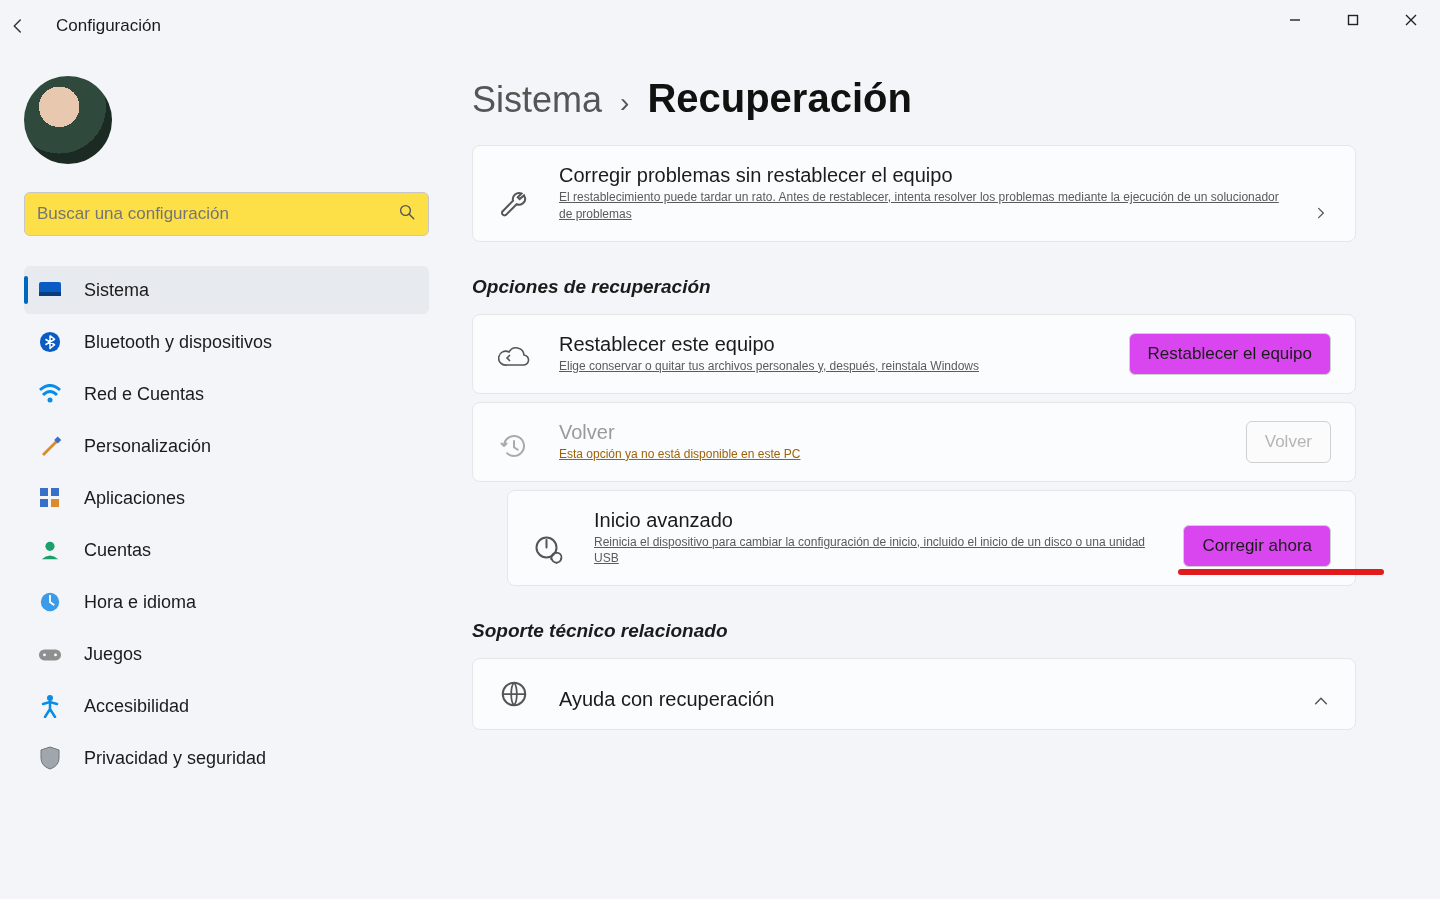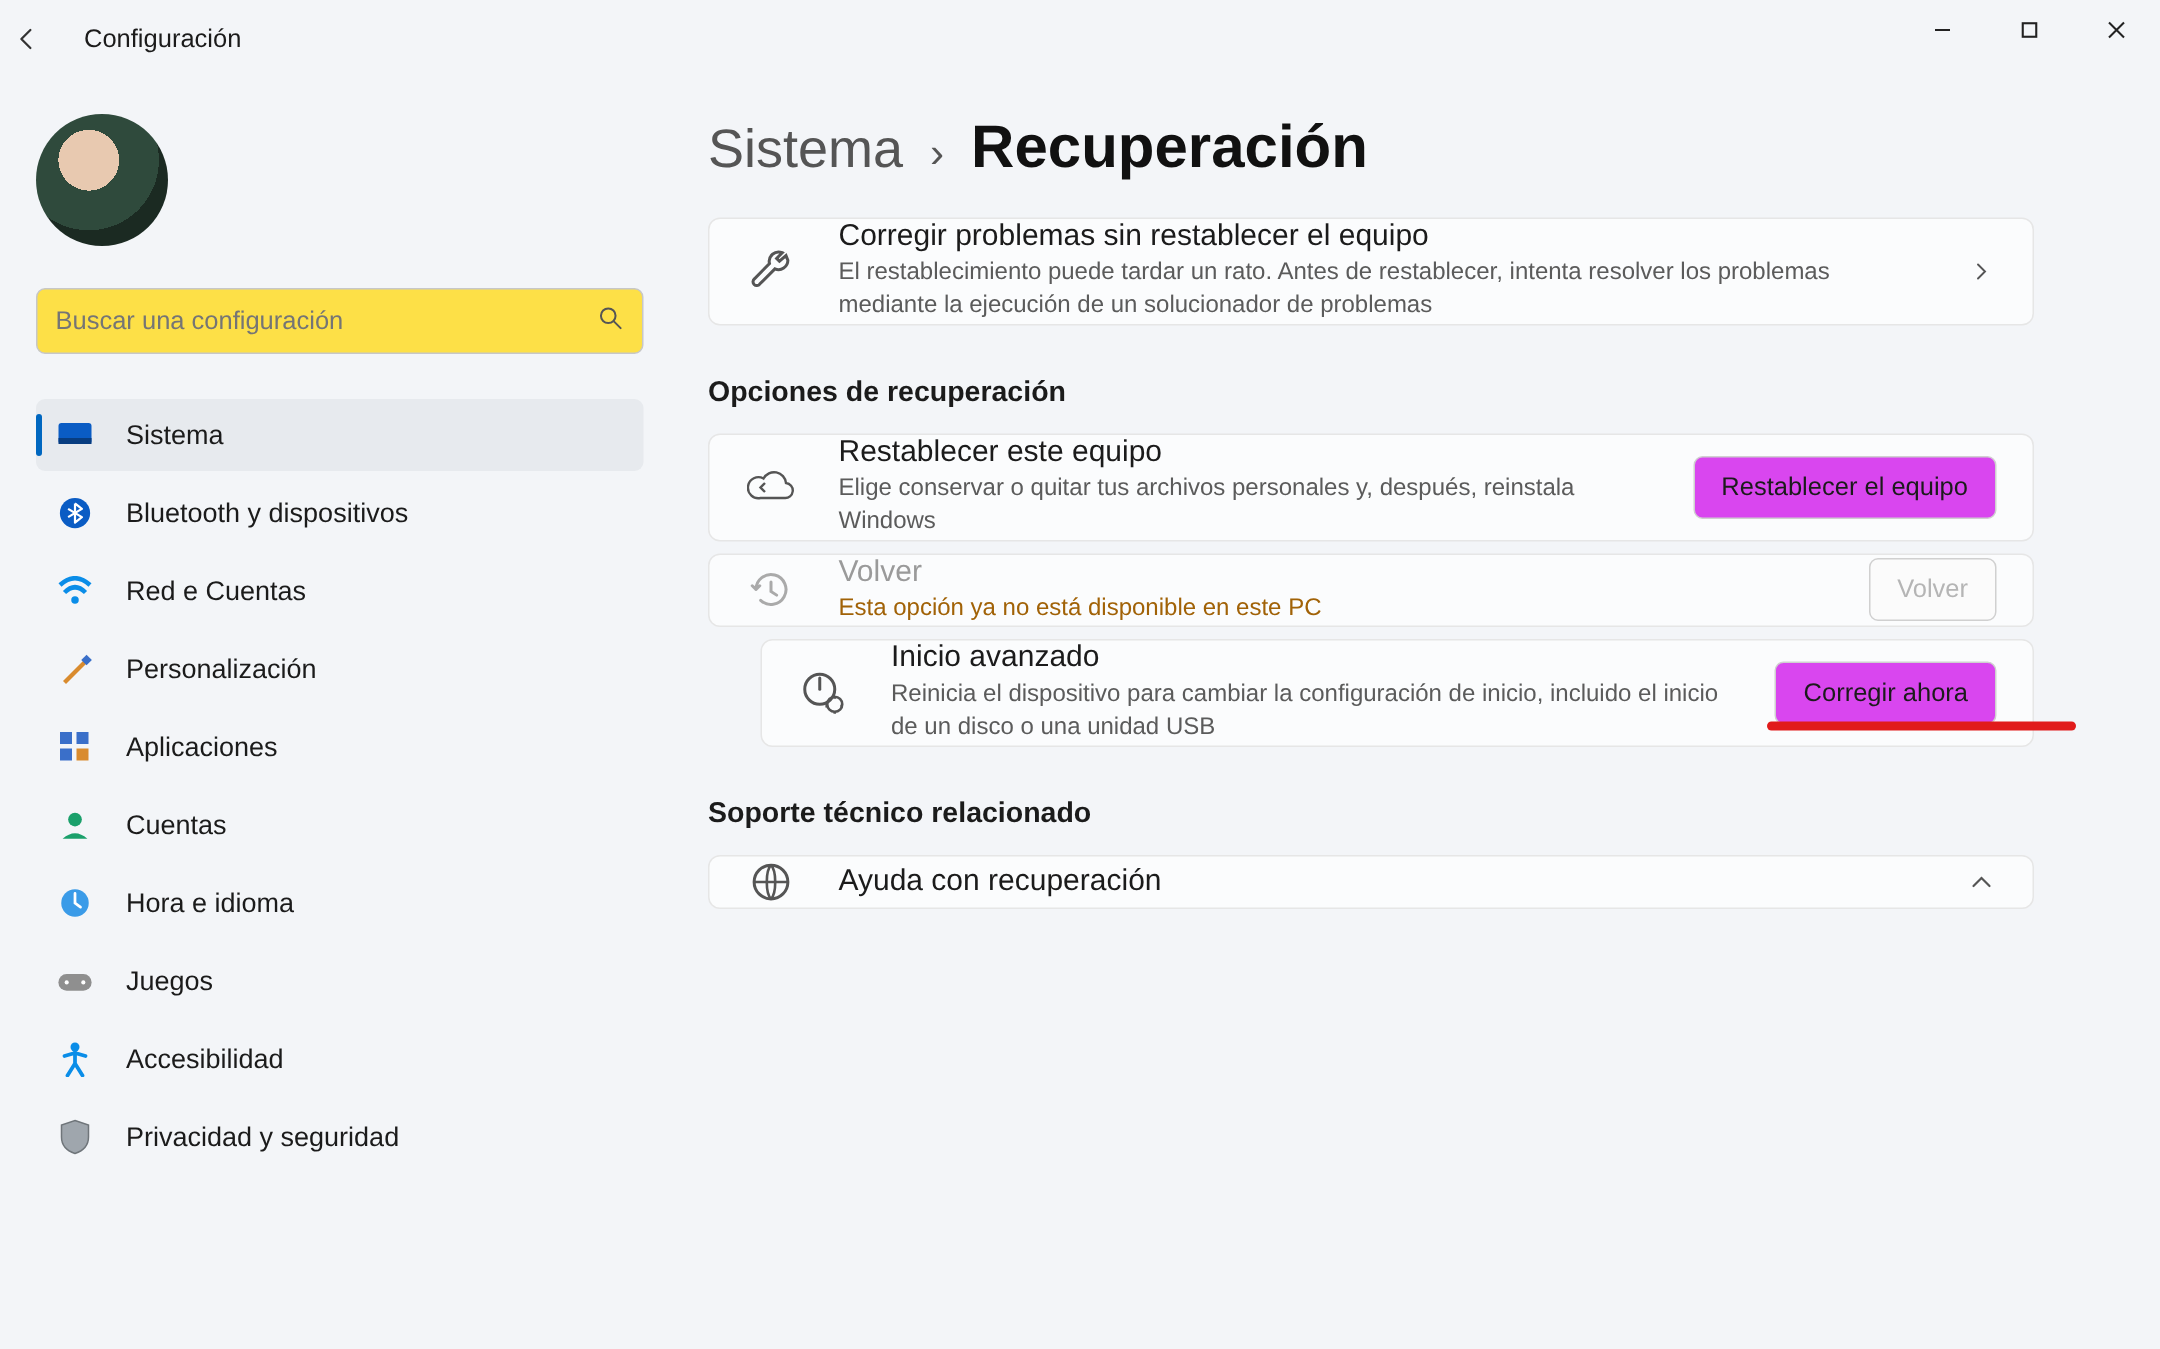--- a/index.html
+++ b/index.html
@@ -80,38 +80,38 @@
   display:flex; align-items:baseline; gap:18px;
   margin-bottom: 24px;
 }
 .breadcrumb .bc-parent { font-size: 36px; color:#555; }
 .breadcrumb .bc-sep { font-size: 28px; color:#555; }
 .breadcrumb .bc-current { font-size: 40px; font-weight:700; color:#111;}
 .card {
   background:#fbfcfd;
   border:1px solid #e6e6e6;
   border-radius:8px;
-  padding: 0 24px;
-  display:flex; align-items:center; gap:28px;
+  padding: 18px 24px;
+  display:flex; align-items:flex-end; gap:28px;
   margin-bottom: 8px;
 }
 .card.disabled { color:#9a9a9a; }
 .card.disabled .card-title { color:#9a9a9a; }
 .card-icon { width:34px; height:34px; display:flex;align-items:center;justify-content:center;flex-shrink:0;}
 .card-body { flex:1; }
 .card-title { font-size:20px; color:#1b1b1b; margin-bottom:2px;}
-.card-desc { font-size:16px; color:#5b5b5b; line-height:1.4;}
+.card-desc { font-size:12px; color:#5b5b5b; line-height:1.4;text-decoration:underline;}
 .card.disabled .card-desc { color:#a16207; }
 .card-action {
   border:1px solid #d0d0d0; background:#d946ef;
   border-radius:6px; padding:10px 18px; font-size:17px;
   color:#1b1b1b;
 }
 .card.disabled .card-action { color:#b5b5b5; background:#fbfbfb;}
-.section-title { font-size:19px; font-weight:600; margin: 26px 0 16px 0;}
+.section-title { font-size:19px; font-weight:600; margin: 26px 0 16px 0; font-style: italic;}
 .chevron { width:20px;height:20px;display:flex;align-items:center;justify-content:center;flex-shrink:0;}
 .red-underline {
   position:absolute; height:6px; background:#e11b1b; border-radius:3px;
 }
 .content-stack { display:flex;flex-direction:column; width: 884px;}
 </style>
 </head>
 <body>
 
 <div class="titlebar">

